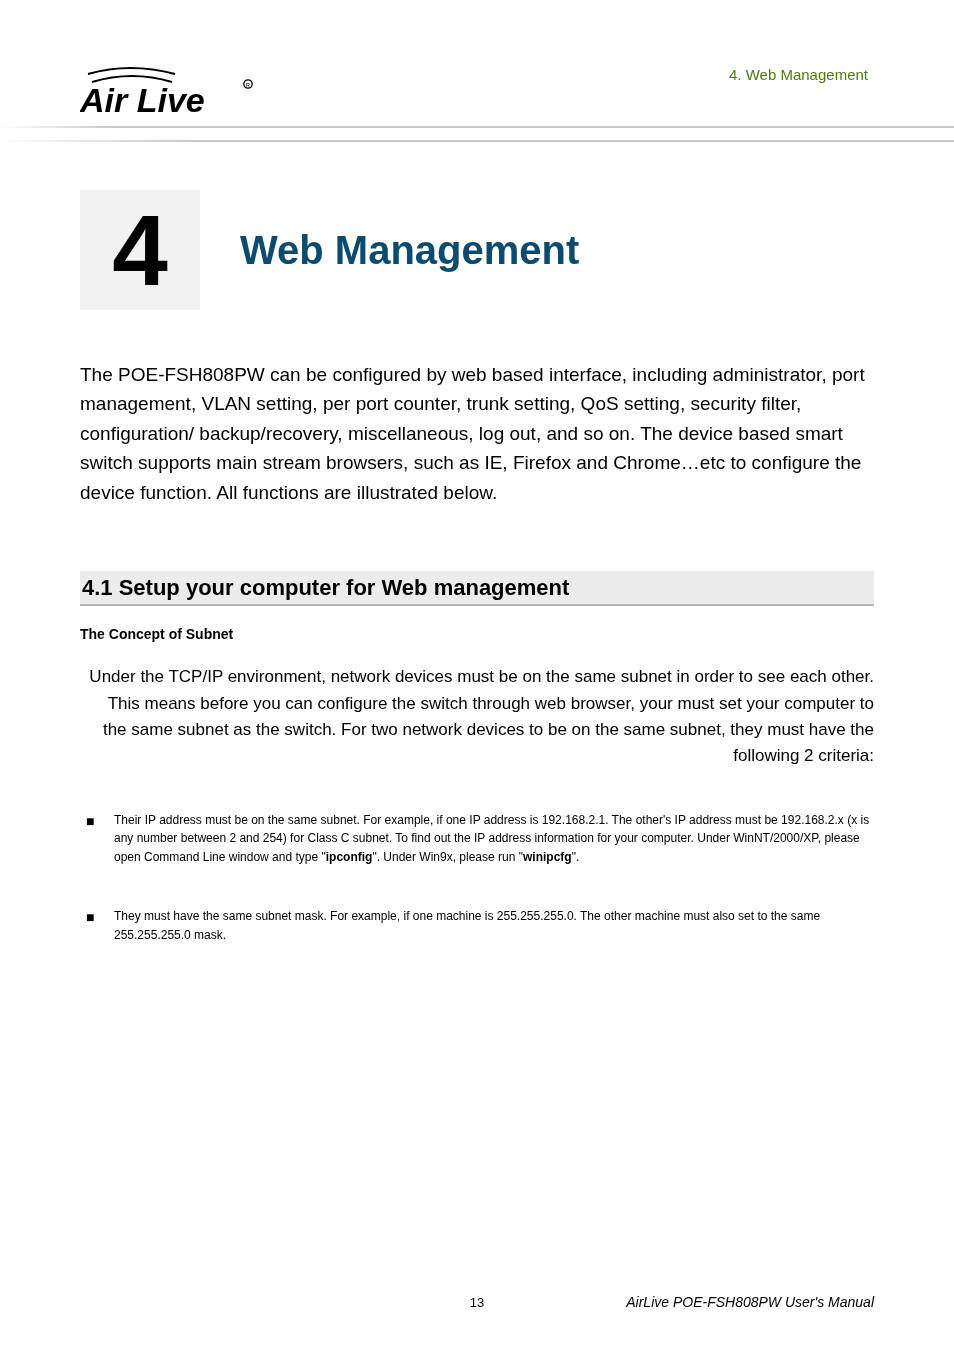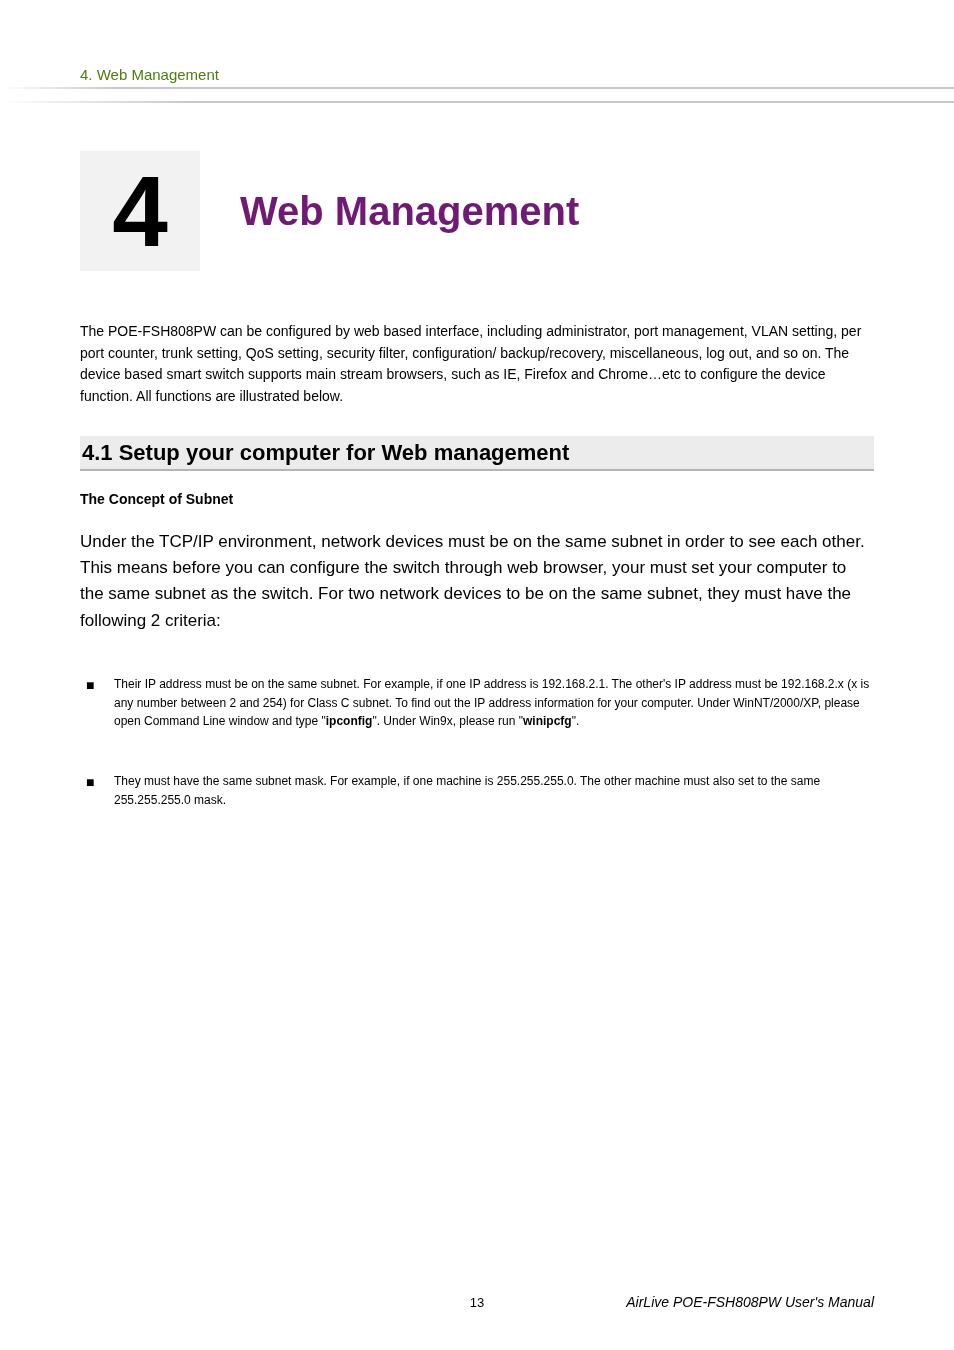--- a/index.html
+++ b/index.html
@@ -67,45 +67,46 @@
   }
   .chapter-number {
     font-size: 100px;
     font-weight: bold;
     color: #000;
     line-height: 1;
   }
   .chapter-title {
     font-size: 40px;
     font-weight: bold;
-    color: #701a75;
+    color: #0c4a6e;
     text-align: right;
   }
   .intro {
-    font-size: 14px;
+    font-size: 19px;
     line-height: 1.55;
-    margin-bottom: 28px;
+    margin-bottom: 64px;
   }
   .section-heading {
     font-size: 22px;
     font-weight: bold;
     background: #ececec;
     padding: 4px 12px 3px 2px;
     border-bottom: 2px solid #b5b5b5;
     margin-bottom: 20px;
   }
   .subheading {
     font-size: 14px;
     font-weight: bold;
     margin-bottom: 22px;
   }
   .para {
     font-size: 17px;
     line-height: 1.55;
     margin-bottom: 26px;
+    text-align: right;
   }
   .bullets {
     list-style: none;
     margin-bottom: 34px;
   }
   .bullets li {
     position: relative;
     padding-left: 34px;
     font-size: 12px;
     line-height: 1.55;
@@ -140,20 +141,29 @@
     font-style: italic;
     margin-left: auto;
   }
 </style>
 </head>
 <body>
 
 <div class="page">
 
   <div class="header-row">
+    <div class="logo">
+      <svg viewBox="0 0 180 62" width="180" height="62">
+        <path d="M8 14 Q 50 2 95 14" stroke="#000" stroke-width="2.2" fill="none"></path>
+        <path d="M12 22 Q 52 10 92 22" stroke="#000" stroke-width="2.2" fill="none"></path>
+        <text x="0" y="52" font-family="Arial Black, Arial" font-weight="900" font-size="34" font-style="italic" fill="#000">Air Live</text>
+        <circle cx="168" cy="24" r="4.2" stroke="#000" stroke-width="1.3" fill="none"></circle>
+        <text x="168" y="27" font-size="5.5" text-anchor="middle" fill="#000">R</text>
+      </svg>
+    </div>
     <div class="header-text">4. Web Management</div>
   </div>
 
   <div class="header-rule">
     <div class="rule-top"></div>
     <div class="rule-bottom"></div>
   </div>
 
   <div class="chapter-row">
     <div class="chapter-number-box">

